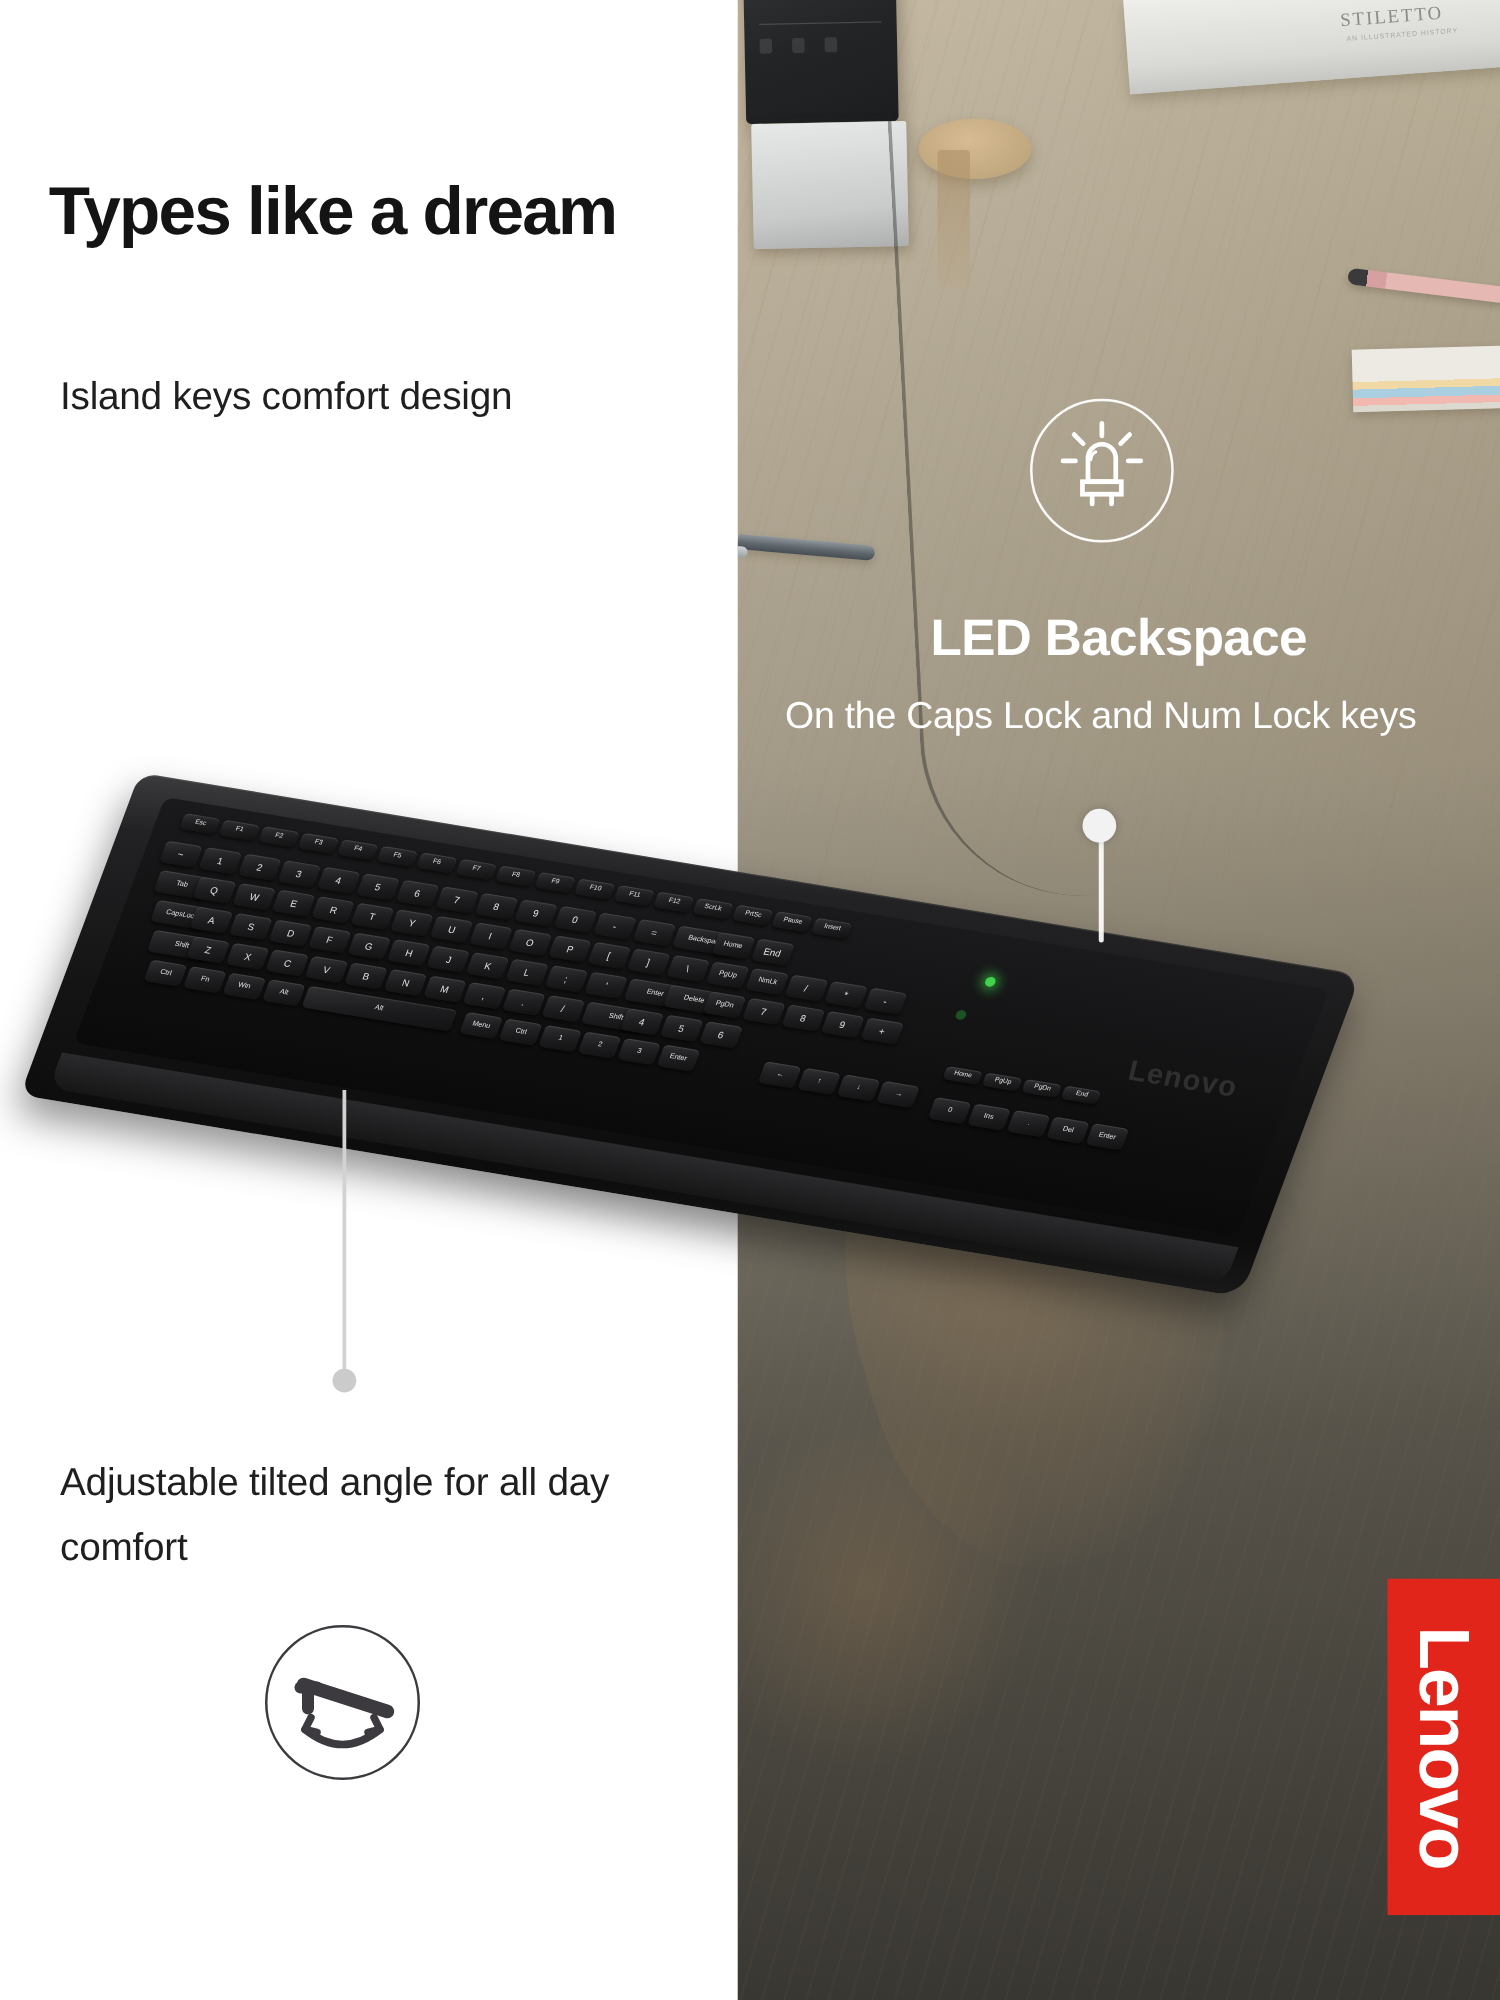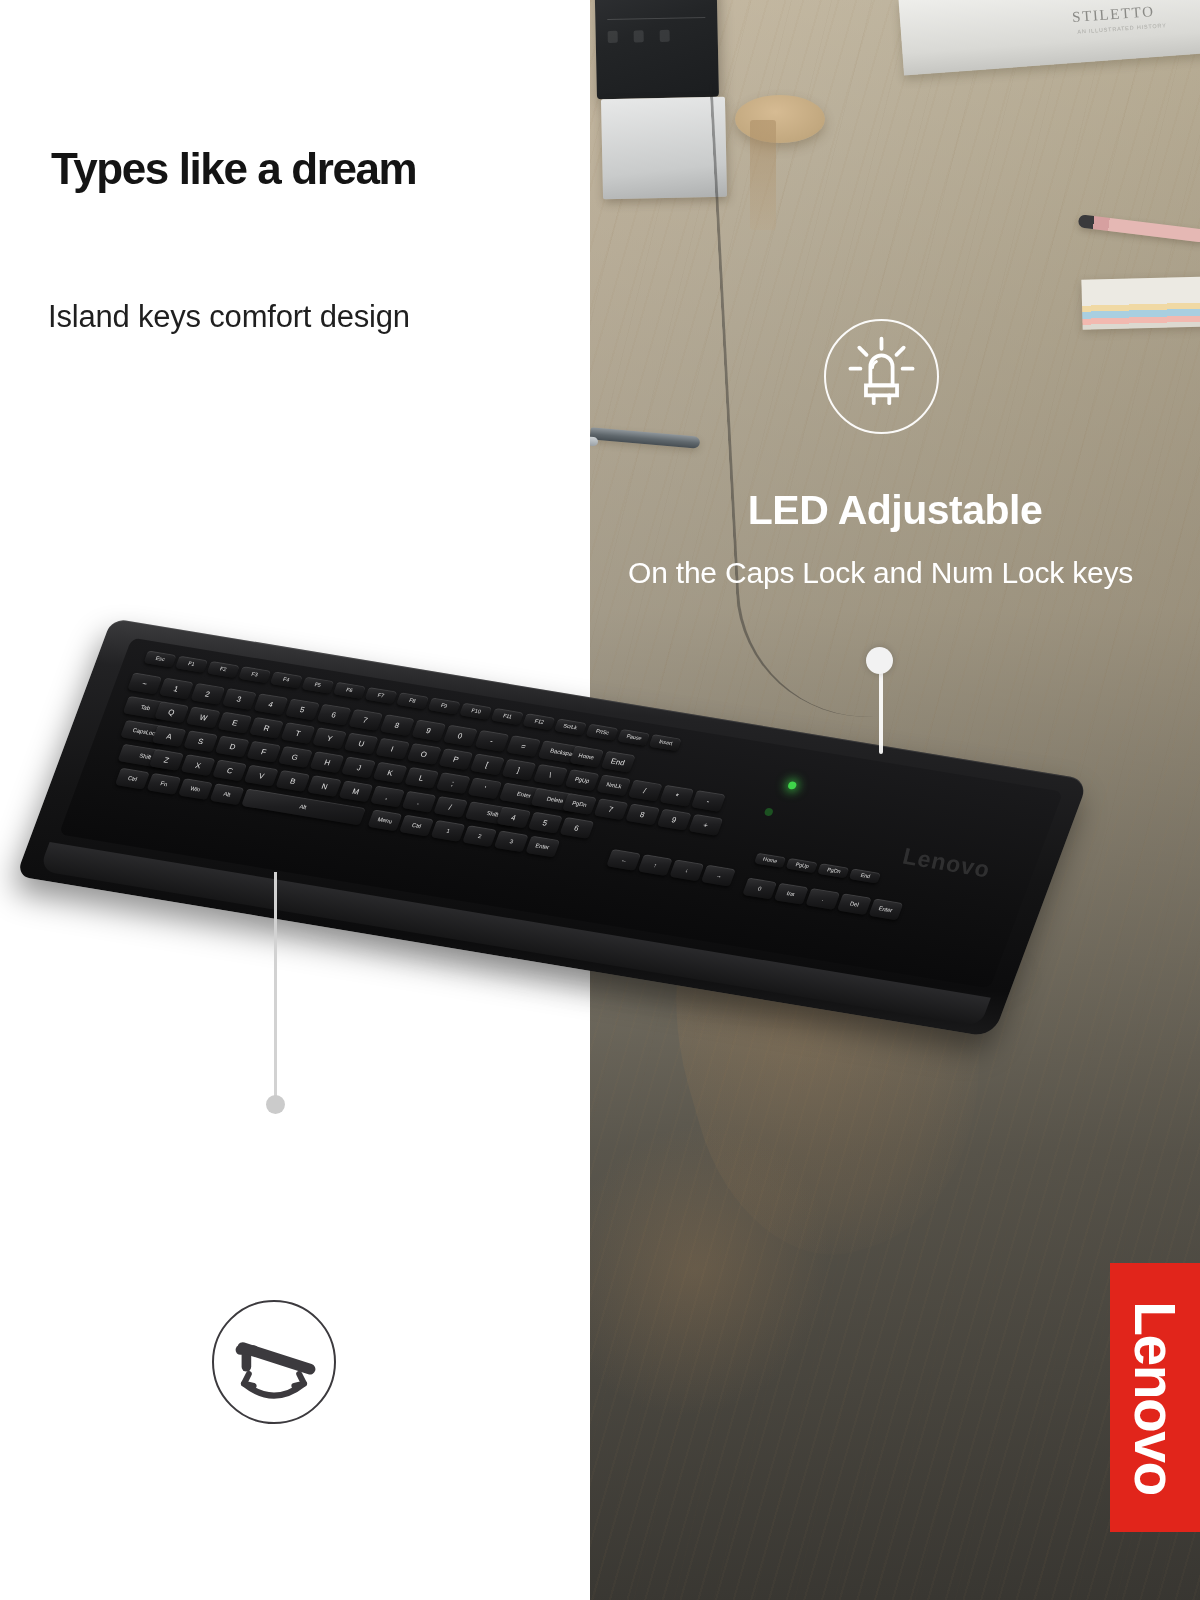--- a/index.html
+++ b/index.html
@@ -128,22 +128,22 @@
     transform:rotate(-3deg);
   }
 
   
   .white-panel {
     position:absolute; left:0; top:0; width:590px; height:1600px;
     background:#ffffff;
   }
 
   .headline {
-    position:absolute; left:51px; top:135px; width:500px;
-    font-size:44px; line-height:68px; font-weight:bold;
+    position:absolute; left:39px; top:135px; width:500px;
+    font-size:54px; line-height:68px; font-weight:bold;
     color:#141414; letter-spacing:-1.4px;
   }
   .subhead {
     position:absolute; left:48px; top:292px; width:460px;
     font-size:31px; line-height:50px; font-weight:normal;
     color:#1f1f1f; letter-spacing:-.2px;
   }
 
   .bottom-copy {
     position:absolute; left:48px; top:1160px; width:520px;
@@ -651,23 +651,24 @@
         <path d="M31 43 H22"></path>
         <path d="M69 43 H78"></path>
         <path d="M40 58 V41 a10 10 0 0 1 20 0 V58 Z"></path>
         <path d="M45.5 36.5 a6.5 6.5 0 0 0 -3.5 5.5" stroke-width="2.4"></path>
         <rect x="36" y="58" width="28" height="9"></rect>
         <path d="M43 67 V74"></path>
         <path d="M57 67 V74"></path>
       </g>
     </svg>
   </div>
-  <h2 class="led-title">LED Adjustable</h2>
+  <h2 class="led-title">LED Backspace</h2>
   <p class="led-caption">On the Caps Lock and Num Lock keys</p>
 
+  <p class="bottom-copy">Adjustable tilted angle for all day comfort</p>
   <div class="tilt-circle">
     <svg viewBox="0 0 100 100" width="120" height="120" aria-hidden="true">
       <g fill="none" stroke="#3c3a3e" stroke-linecap="round" stroke-linejoin="round">
         <path d="M22 40 H33" stroke-width="8"></path>
         <path d="M27 40 V54" stroke-width="8"></path>
         <path d="M24 38 L80 56" stroke-width="9"></path>
         <path d="M25 68 Q50 88 75 68" stroke-width="5"></path>
         <path d="M25 68 L33 70 M25 68 L29 60" stroke-width="5"></path>
         <path d="M75 68 L67 70 M75 68 L71 60" stroke-width="5"></path>
       </g>

